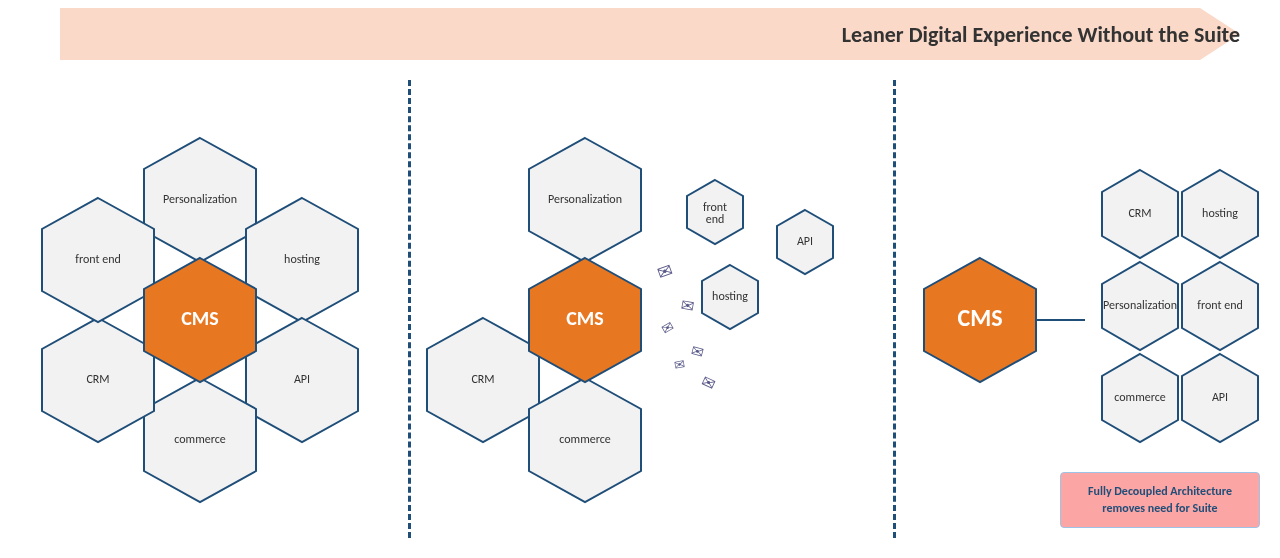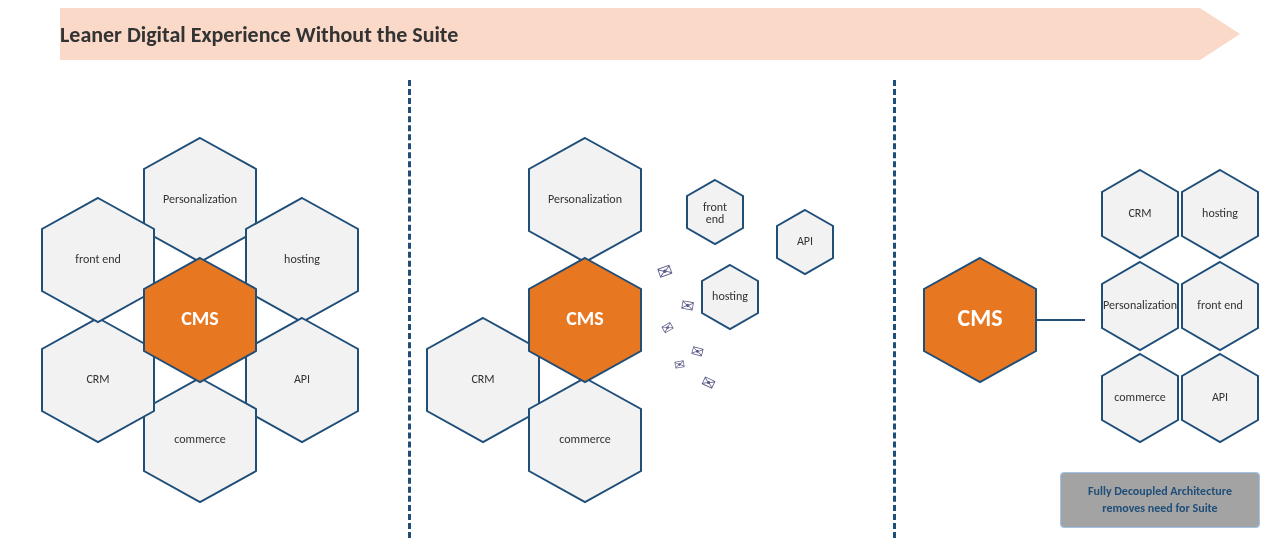--- a/index.html
+++ b/index.html
@@ -14,21 +14,21 @@
 
     
     .arrow-banner {
       position: absolute;
       top: 8px;
       left: 60px;
       right: 40px;
       height: 52px;
       display: flex;
       align-items: center;
-      justify-content: flex-start;
+      justify-content: flex-end;
     }
     .arrow-shape {
       position: absolute;
       left: 0; right: 0; top: 0; bottom: 0;
       background: #fad9c8;
       clip-path: polygon(0 0, calc(100% - 40px) 0, 100% 50%, calc(100% - 40px) 100%, 0 100%);
     }
     .arrow-text {
       position: relative;
       font-size: 22px;
@@ -82,21 +82,21 @@
       text-anchor: middle;
       dominant-baseline: middle;
     }
 
     
     .note-box {
       position: absolute;
       bottom: 30px;
       right: 10px;
       width: 200px;
-      background: #a3a3a3;
+      background: #fca5a5;
       border: 1px solid #9dc3e6;
       border-radius: 4px;
       padding: 10px 12px;
       font-size: 12px;
       font-weight: 600;
       color: #1f4e79;
       text-align: center;
       line-height: 1.4;
     }
   </style>

